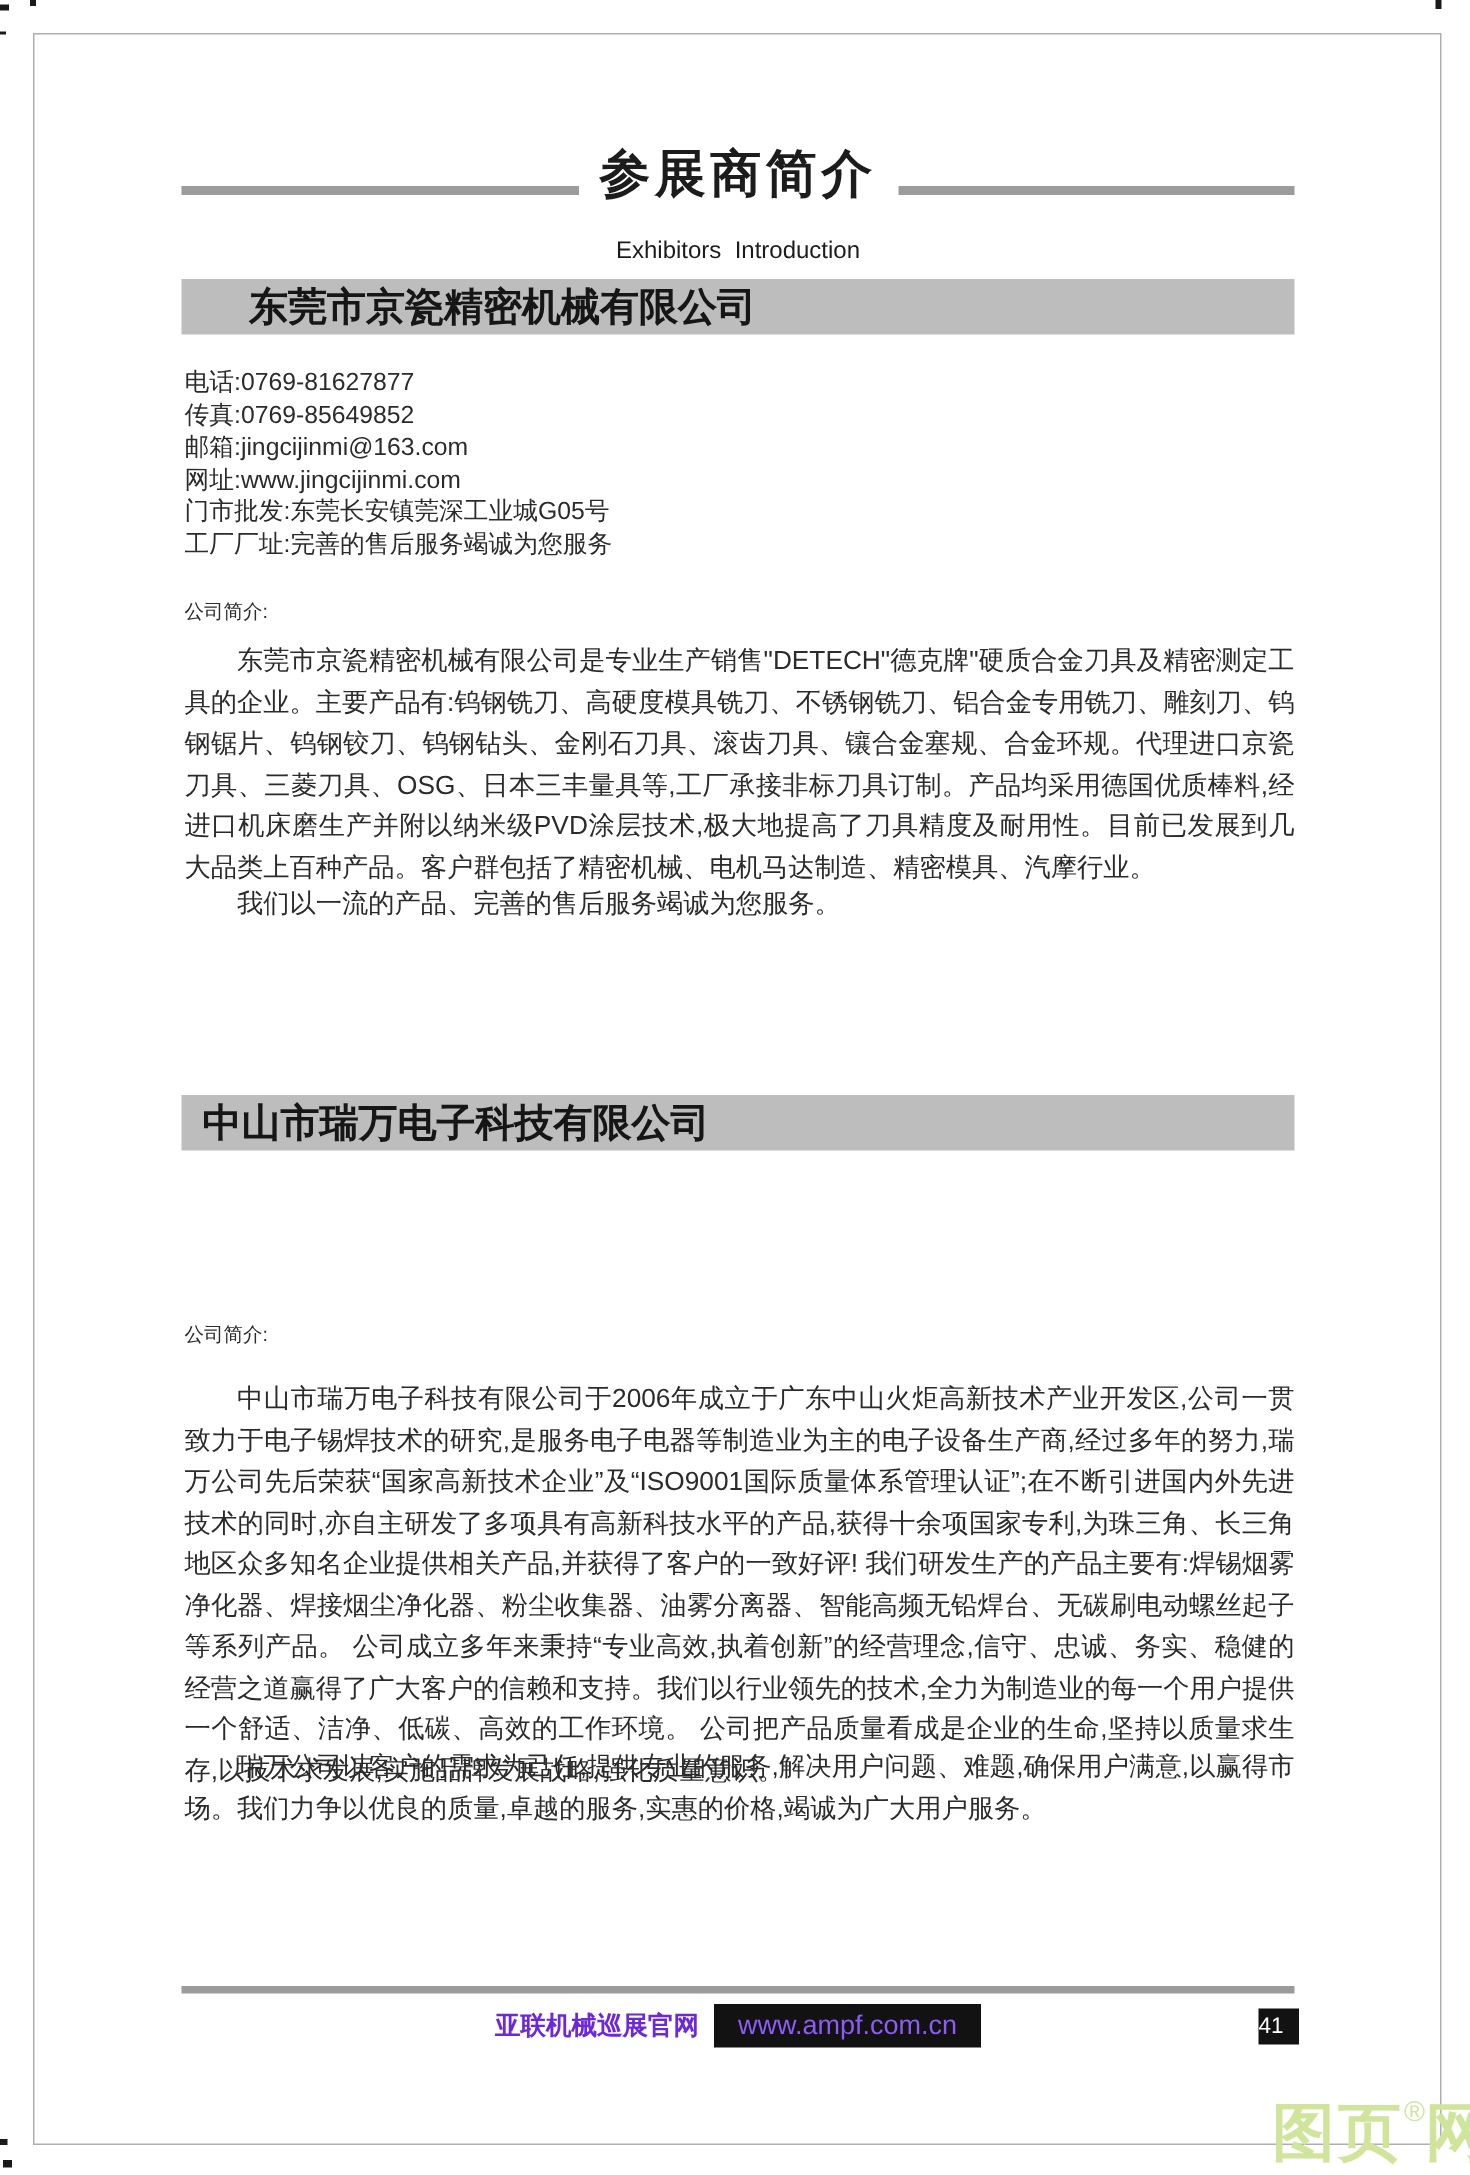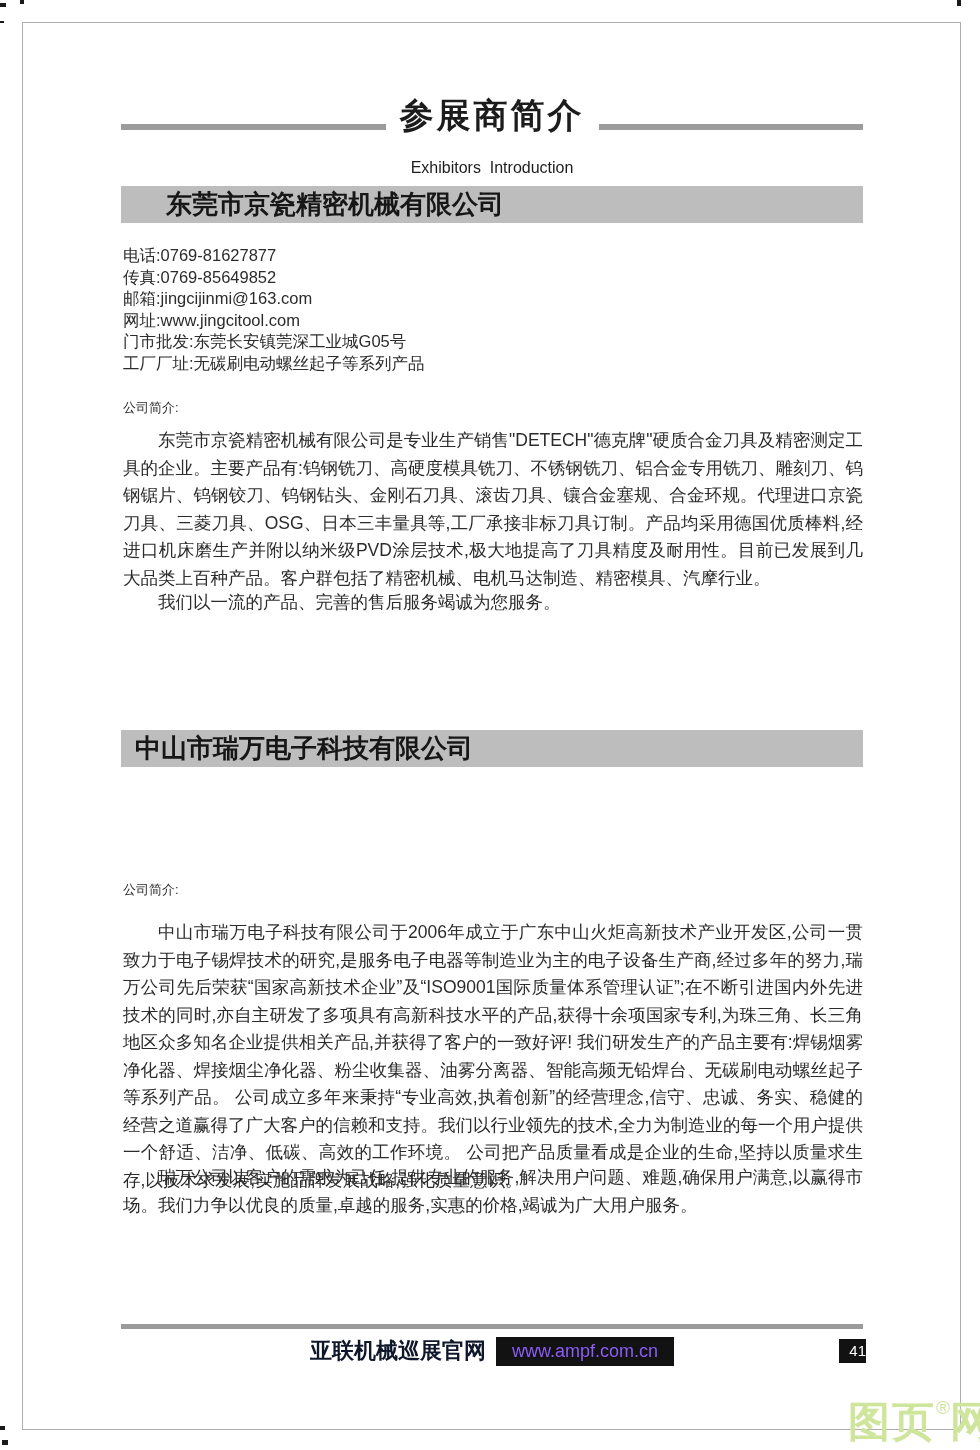--- a/index.html
+++ b/index.html
@@ -137,43 +137,43 @@
   .footer-row {
     position: absolute;
     left: 98px;
     top: 1313px;
     width: 742px;
     display: flex;
     justify-content: center;
     align-items: center;
   }
   .footer-site-label {
-    font-size: 22px;
+    font-size: 17px;
     font-weight: 600;
-    color: #0f172a;
+    color: #6d28d9;
     margin-right: 10px;
     white-space: nowrap;
   }
   .footer-url-box {
     background: #121212;
     color: #8b5cf6;
     font-size: 18px;
     padding: 4px 16px;
     white-space: nowrap;
   }
   .page-number {
     position: absolute;
     left: 816px;
     top: 1316px;
     width: 27px;
     height: 24px;
     background: #121212;
     color: #ffffff;
     font-size: 15px;
-    text-align: right;
+    text-align: left;
     line-height: 24px;
   }
 
   
   .watermark {
     position: absolute;
     left: 848px;
     top: 1394px;
     font-size: 42px;
     font-weight: 700;
@@ -208,23 +208,23 @@
       <div class="title-rule"></div>
     </div>
     <div class="page-subtitle">Exhibitors  Introduction</div>
 
     <div class="company-bar bar-1" style="background: rgb(189, 189, 189); padding-left: 45px;">东莞市京瓷精密机械有限公司</div>
 
     <div class="contacts contacts-1">
       <div class="contact-line">电话:0769-81627877</div>
       <div class="contact-line">传真:0769-85649852</div>
       <div class="contact-line">邮箱:jingcijinmi@163.com</div>
-      <div class="contact-line">网址:www.jingcitool.com</div>
+      <div class="contact-line">网址:www.jingcijinmi.com</div>
       <div class="contact-line">门市批发:东莞长安镇莞深工业城G05号</div>
-      <div class="contact-line">工厂厂址:无碳刷电动螺丝起子等系列产品</div>
+      <div class="contact-line">工厂厂址:完善的售后服务竭诚为您服务</div>
     </div>
 
     <div class="intro-label label-1">公司简介:</div>
     <p class="paragraph para-1a">东莞市京瓷精密机械有限公司是专业生产销售"DETECH"德克牌"硬质合金刀具及精密测定工具的企业。主要产品有:钨钢铣刀、高硬度模具铣刀、不锈钢铣刀、铝合金专用铣刀、雕刻刀、钨钢锯片、钨钢铰刀、钨钢钻头、金刚石刀具、滚齿刀具、镶合金塞规、合金环规。代理进口京瓷刀具、三菱刀具、OSG、日本三丰量具等,工厂承接非标刀具订制。产品均采用德国优质棒料,经进口机床磨生产并附以纳米级PVD涂层技术,极大地提高了刀具精度及耐用性。目前已发展到几大品类上百种产品。客户群包括了精密机械、电机马达制造、精密模具、汽摩行业。</p>
     <p class="paragraph para-1b">我们以一流的产品、完善的售后服务竭诚为您服务。</p>
 
     <div class="company-bar bar-2" style="background: rgb(189, 189, 189);">中山市瑞万电子科技有限公司</div>
 
 
     <div class="intro-label label-2">公司简介:</div>

